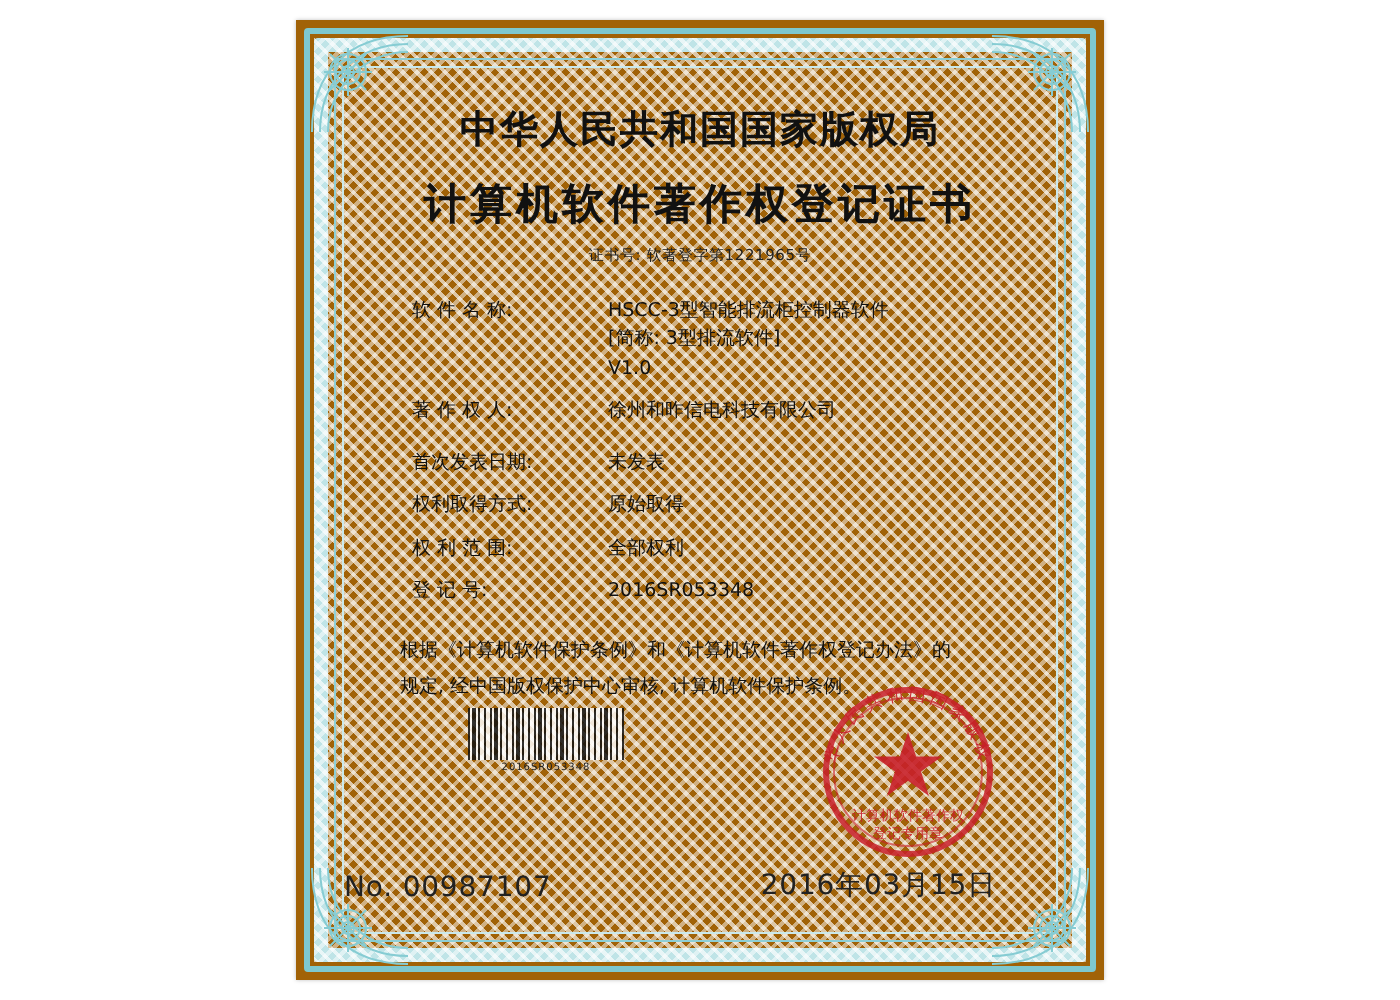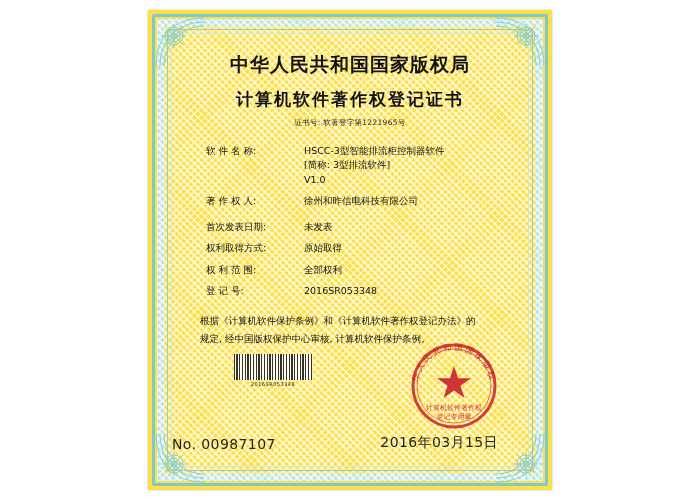--- a/index.html
+++ b/index.html
@@ -21,21 +21,21 @@
     background: #ffffff;
   }
 
   
   .cert {
     position: absolute;
     left: 148px;
     top: 10px;
     width: 404px;
     height: 480px;
-    background: #fde047;
+    background: #a16207;
     box-shadow: 0 0 2px rgba(0,0,0,0.25);
     overflow: hidden;
   }
 
   
   .border-outer {
     position: absolute;
     left: 4px; top: 4px; right: 4px; bottom: 4px;
     border: 3px solid #7ec8cf;
     border-radius: 2px;
@@ -88,21 +88,21 @@
     font-family: "DejaVu Serif", "Liberation Serif", serif;
     font-size: 19px;
     font-weight: bold;
     letter-spacing: 1px;
     color: #111;
     margin-top: 14px;
   }
   .title-sub {
     text-align: center;
     font-family: Liberation Sans, sans-serif;
-    font-size: 17px;
+    font-size: 21px;
     font-weight: bold;
     letter-spacing: 2px;
     color: #111;
     margin-top: 10px;
   }
   .cert-no {
     text-align: center;
     font-size: 7.5px;
     color: #222;
     margin-top: 7px;

